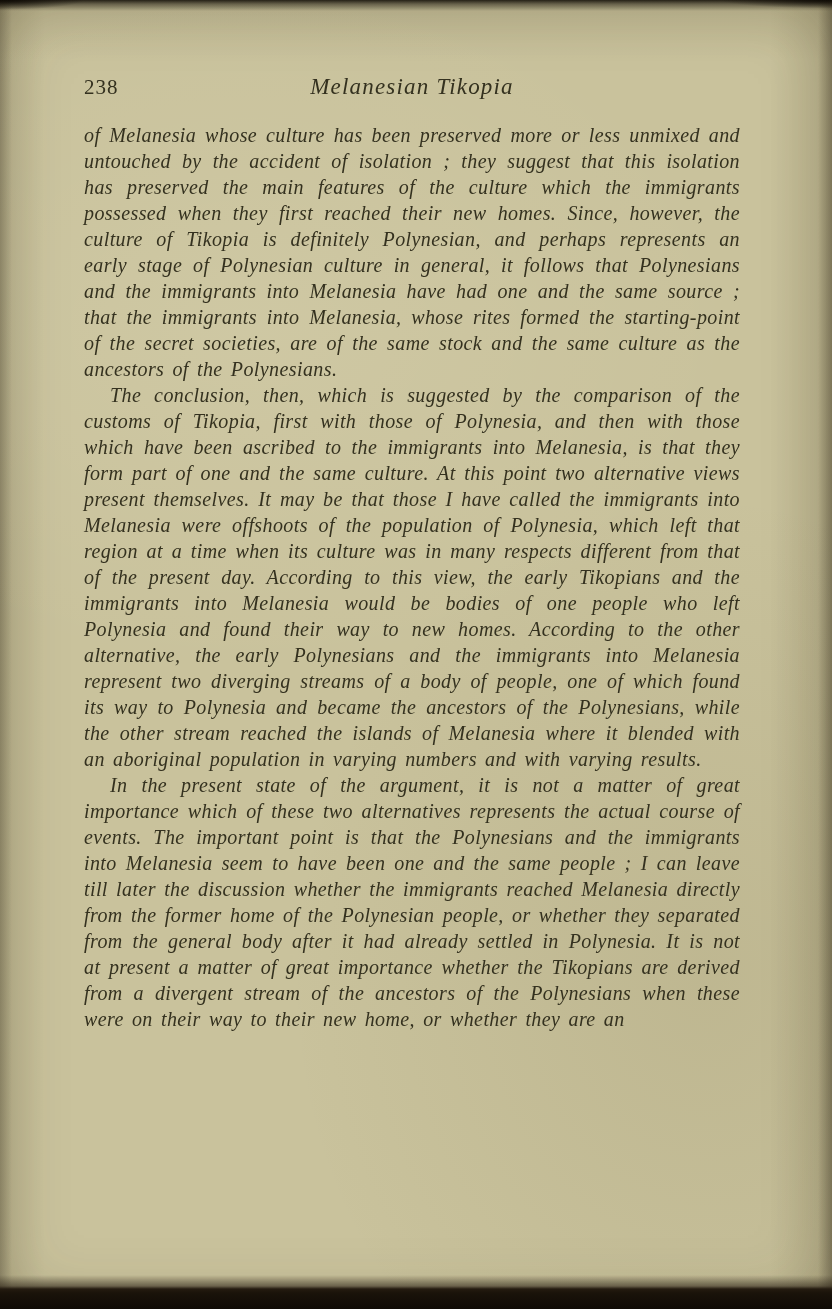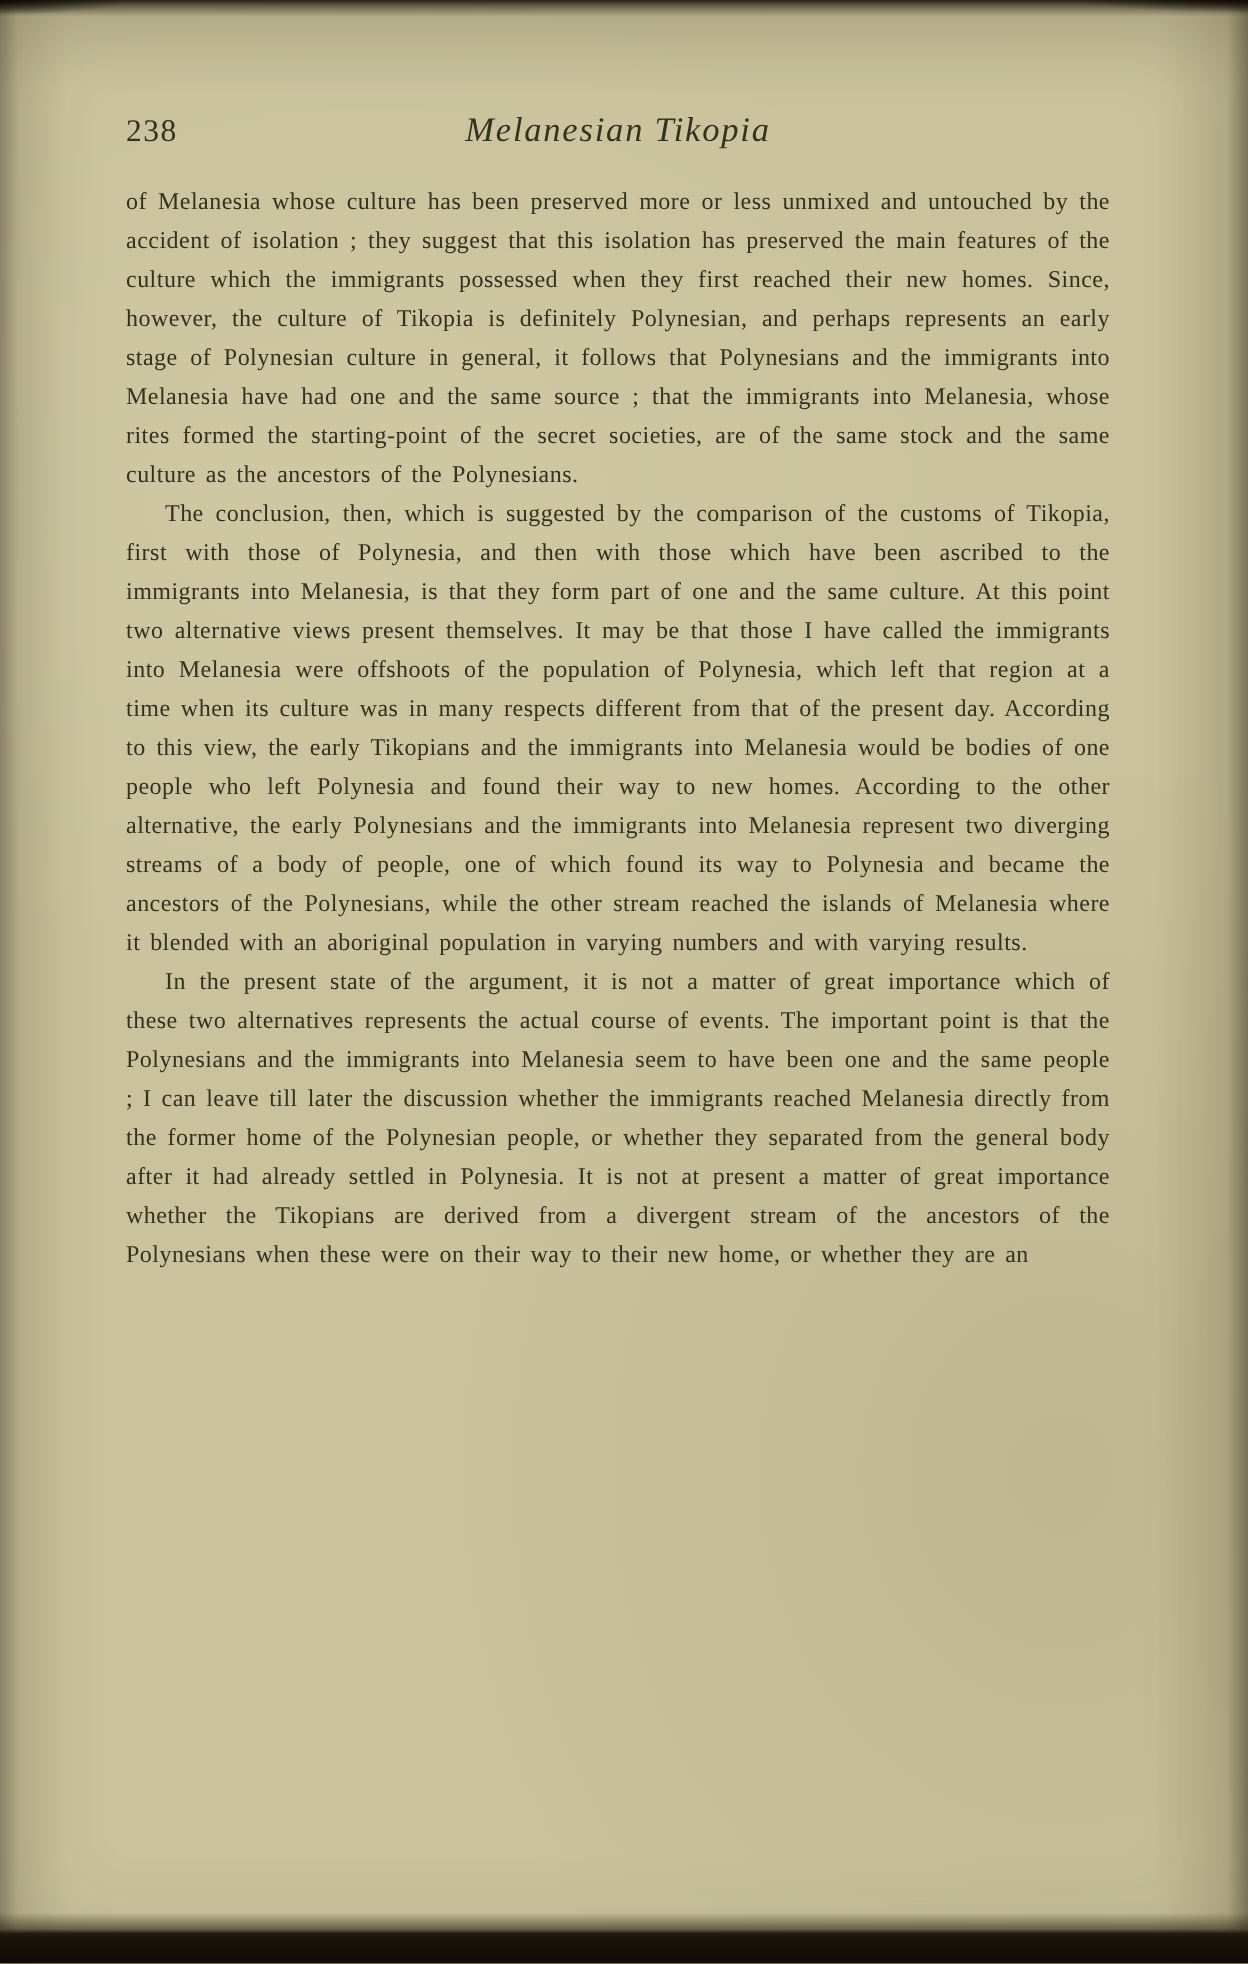--- a/index.html
+++ b/index.html
@@ -95,25 +95,26 @@
     font-style: italic;
     font-size: 23px;
     letter-spacing: 1.2px;
   }
   .text-block {
     margin-top: 16px;
     text-align: justify;
   }
   .text-block p {
     margin: 0;
-    font-size: 16px;
+    font-size: 20px;
     line-height: 26px;
     letter-spacing: 0.02em;
     word-spacing: 0.14em;
     text-align: justify;
+    font-style: italic;
   }
   .text-block p.indent {
     text-indent: 26px;
   }
 </style>
 </head>
 <body>
 
 <div class="page">
   <div class="edge edge-top"></div>

